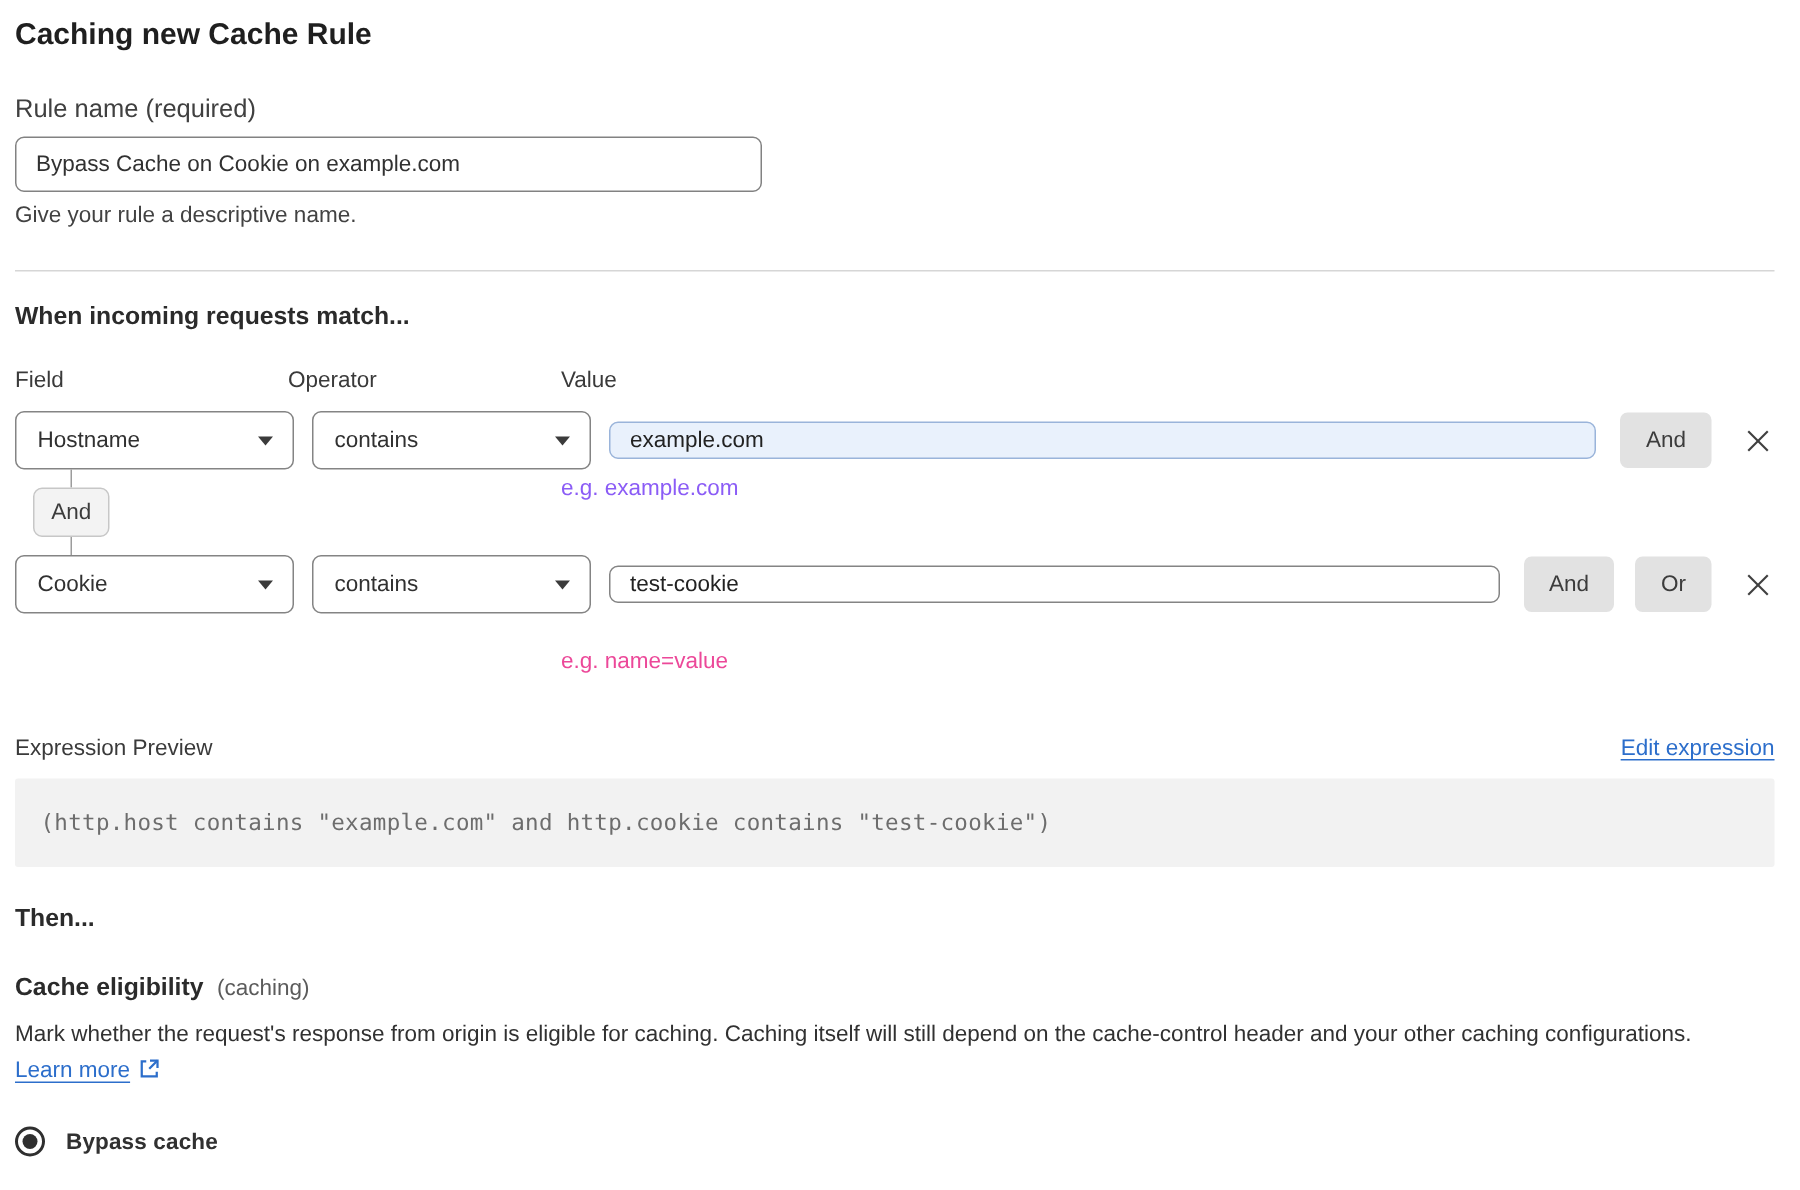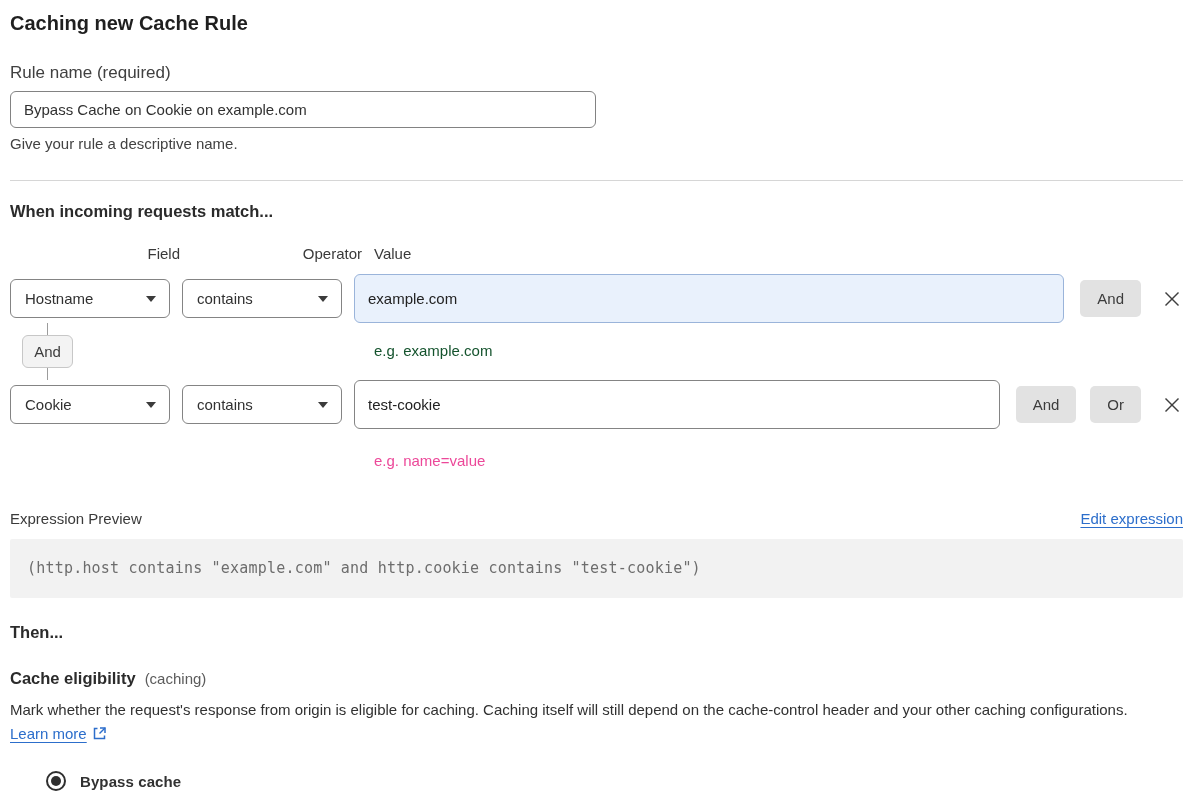--- a/index.html
+++ b/index.html
@@ -15,63 +15,63 @@
     margin-top: 10px;
     font-size: 20px;
     font-weight: 700;
     color: #1f1f1f;
     line-height: 26px;
   }
   .field-label { display: block; margin-top: 27px; font-size: 17px; color: #404040; }
   .text-input {
     display: block;
     margin-top: 8px;
-    width: 586px;
+    width: 498px;
     height: 37px;
     border: 1px solid #828282;
     border-radius: 6px;
     padding: 0 13px;
     font-family: "Liberation Sans", sans-serif;
     font-size: 15px;
     color: #313131;
     background: #ffffff;
     outline: none;
   }
   .hint { margin-top: 7px; font-size: 15px; color: #424242; }
   .divider { margin-top: 28px; border: none; border-top: 1px solid #d6d6d6; height: 0; }
   .section-heading { margin-top: 21px; font-size: 16.5px; font-weight: 700; color: #2b2b2b; }
 
-  .cond-header { display: flex; margin-top: 24px; color: #3a3a3a; text-align: right; }
+  .cond-header { display: flex; margin-top: 24px; color: #3a3a3a; }
   .cond-header .col-field { width: 170px; }
   .cond-header .col-operator { width: 170px; margin-left: 12px; }
   .cond-header .col-value { margin-left: 12px; }
 
   .cond-row { display: flex; align-items: center; }
   .row-1 { margin-top: 12px; }
   .select-box {
-    width: 160px; height: 39px;
+    width: 186px; height: 39px;
     border: 1px solid #848484;
     border-radius: 6px;
     background: #fff;
     display: flex; align-items: center; justify-content: space-between;
     padding: 0 13px 0 14px;
     cursor: pointer;
     flex-shrink: 0;
   }
   .select-box + .select-box, .cond-row .value-input { margin-left: 12px; }
   .caret {
     width: 0; height: 0;
     border-left: 5px solid transparent;
     border-right: 5px solid transparent;
     border-top: 6px solid #3b3b3b;
     display: inline-block;
   }
   .value-input {
     flex: 1 1 auto;
-    height: 49px;
+    height: 25px;
     border: 1px solid #848484;
     border-radius: 6px;
     padding: 0 13px;
     font-family: "Liberation Sans", sans-serif;
     font-size: 15px;
     color: #222;
     background: #fff;
     outline: none;
     min-width: 0;
   }
@@ -102,21 +102,21 @@
   .and-chip {
     margin-left: 12px;
     width: 51px; height: 33px;
     background: #f3f3f3;
     border: 1px solid #c7c7c7;
     border-radius: 6px;
     font-size: 15px; color: #3c3c3c;
     cursor: pointer;
     font-family: "Liberation Sans", sans-serif;
   }
-  .hint-under-value { position: absolute; top: 19px; left: 364px; font-size: 15px; color: #14532d; }
+  .hint-under-value { position: absolute; top: 4px; left: 364px; font-size: 15px; color: #8b5cf6; }
   .row2-hint { margin-top: 23px; margin-left: 364px; font-size: 15px; color: #ec4899; }
 
   .expr-header { margin-top: 41px; display: flex; justify-content: space-between; align-items: baseline; }
   .expr-label { font-size: 15px; color: #3a3a3a; }
   .link { color: #2c6ecb; text-decoration: underline; text-underline-offset: 3px; cursor: pointer; }
   .code-block {
     margin-top: 12px;
     background: #f2f2f2;
     padding: 20px 17px 21px;
     border-radius: 2px;
@@ -126,21 +126,21 @@
     font-size: 15px;
     color: #6d6d6d;
     letter-spacing: 0.2px;
   }
   .then-heading { margin-top: 25px; }
   .cache-heading-row { margin-top: 27px; display: flex; align-items: baseline; }
   .required-tag { margin-left: 9px; font-size: 15px; font-weight: 400; color: #5b5b5b; }
   .description { margin-top: 10px; font-size: 15px; line-height: 24px; color: #313131; max-width: 1160px; }
   .ext-icon { display: inline-block; vertical-align: -2px; margin-left: 5px; }
 
-  .radio-row { display: flex; align-items: center; margin-top: 23px; cursor: pointer; margin-left: 36px; }
+  .radio-row { display: flex; align-items: center; margin-top: 23px; cursor: pointer; }
   .radio-outer {
     width: 20px; height: 20px; border-radius: 50%;
     border: 2px solid #2f2f2f;
     display: flex; align-items: center; justify-content: center;
     flex-shrink: 0;
   }
   .radio-outer.unselected { border: 1.5px solid #8a8a8a; }
   .radio-dot { width: 10px; height: 10px; border-radius: 50%; background: #2f2f2f; }
   .radio-label { margin-left: 14px; font-size: 15px; }
   .radio-label.bold { font-weight: 700; letter-spacing: 0.1px; }

